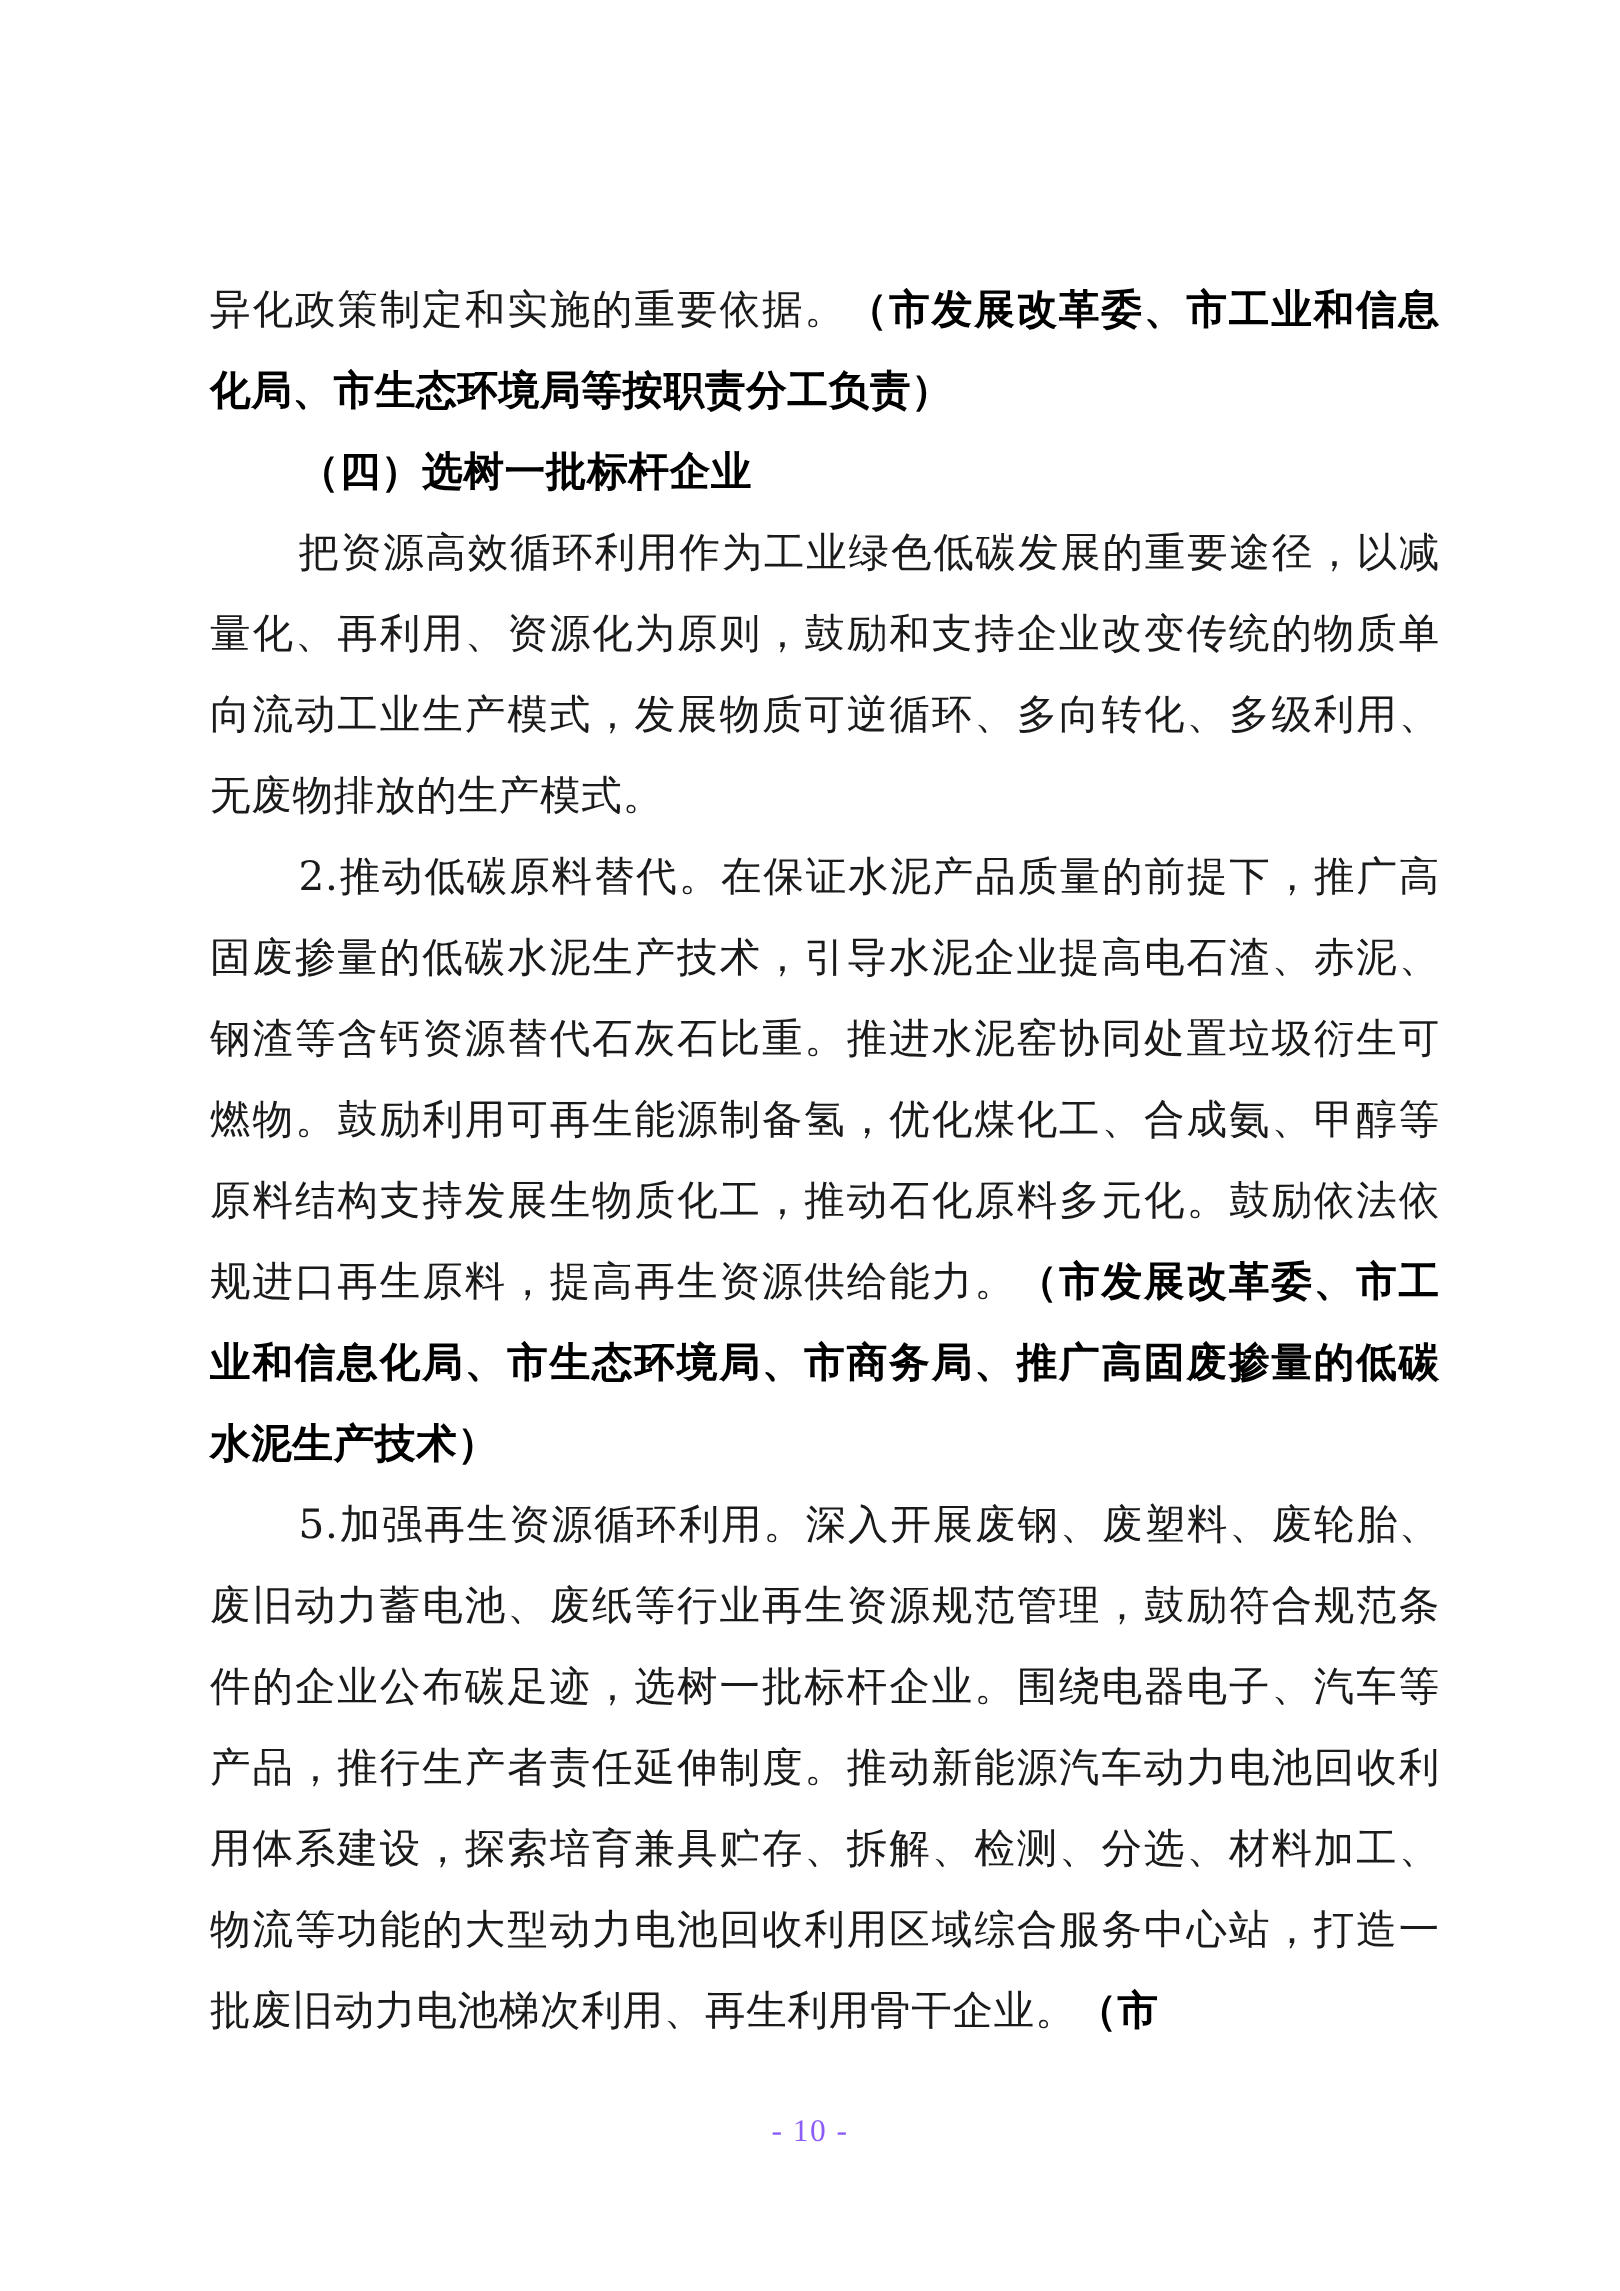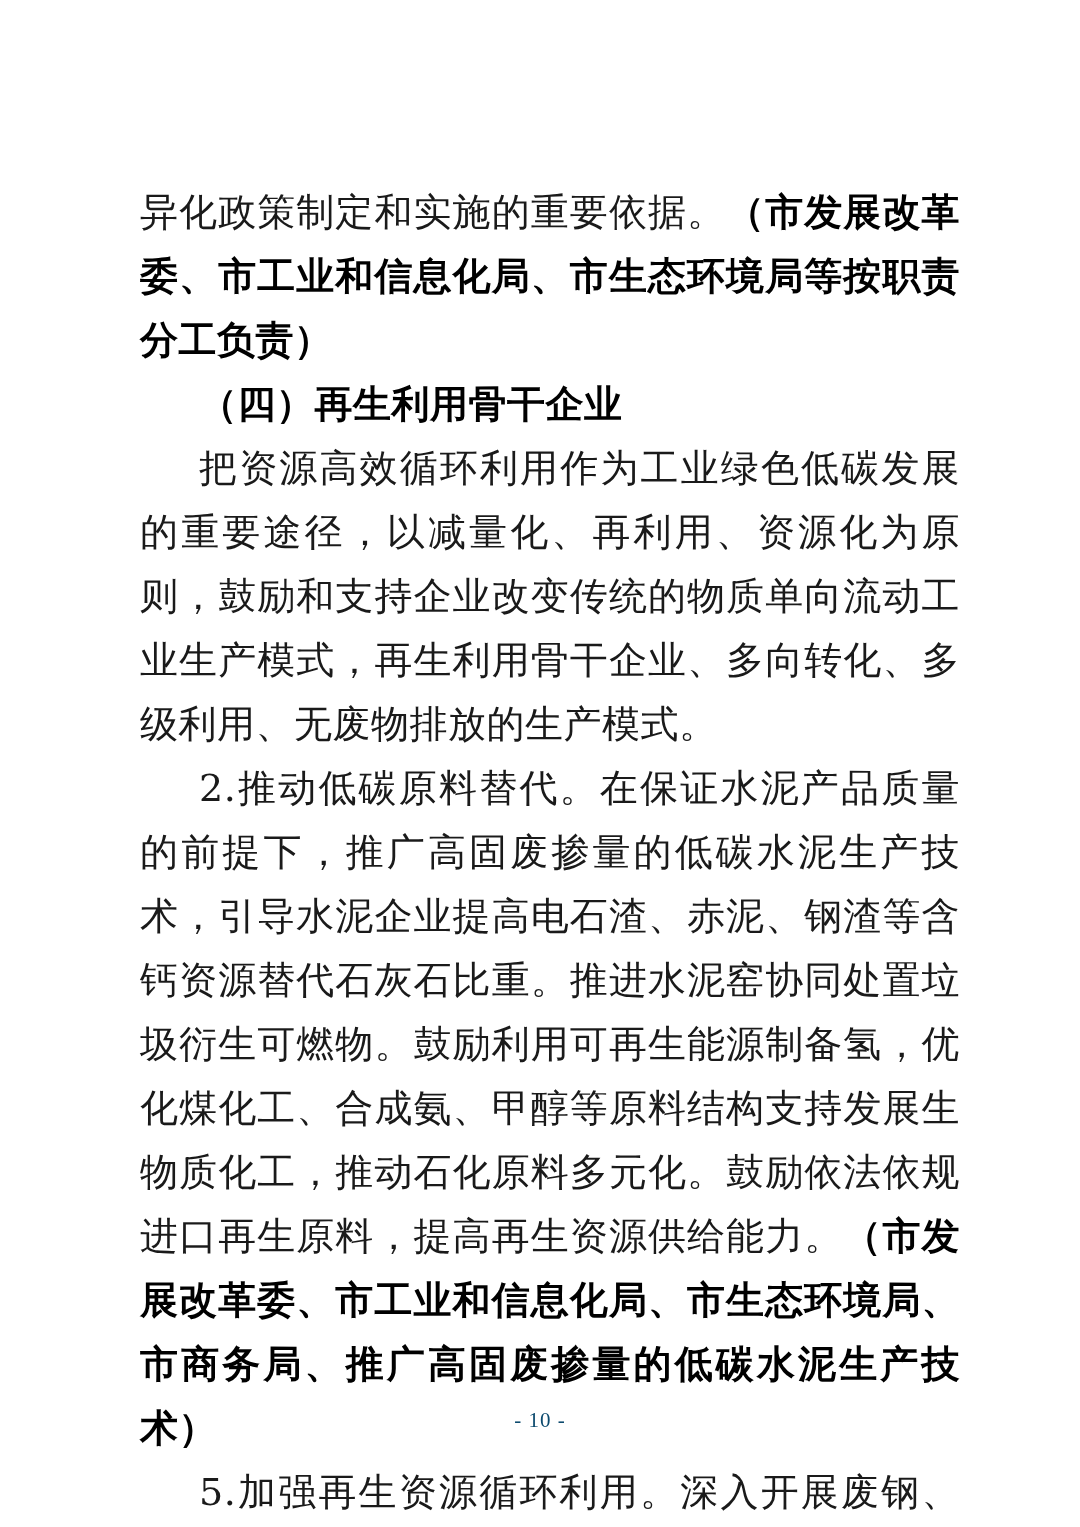--- a/index.html
+++ b/index.html
@@ -18,22 +18,22 @@
   }
   .content {
     position: absolute;
     left: 140px;
     top: 180px;
     width: 820px;
   }
   .para {
     margin: 0;
     padding: 0;
-    font-size: 38px;
-    line-height: 64px;
+    font-size: 27px;
+    line-height: 54px;
     text-align: justify;
     letter-spacing: 0.5px;
     word-break: break-all;
   }
   .para.indent {
     text-indent: 59px;
   }
   .seg-regular {
     font-weight: 400;
     color: #1a1a1a;
@@ -46,36 +46,36 @@
     font-weight: 700;
   }
   .footer {
     position: absolute;
     left: 0;
     top: 1408px;
     width: 100%;
     text-align: center;
     font-size: 21px;
     letter-spacing: 1px;
-    color: #0c4a6e;
+    color: #8b5cf6;
     font-family: "Liberation Serif", "DejaVu Serif", serif;
   }
 </style>
 </head>
 <body>
 
 <div class="page">
 
   <div class="content">
 
     <p class="para"><span class="seg-regular">异化政策制定和实施的重要依据。</span><span class="seg-bold">（市发展改革委、市工业和信息化局、市生态环境局等按职责分工负责）</span></p>
 
-    <p class="para indent heading"><span class="seg-bold">（四）再生利用骨干企业</span></p>
+    <p class="para indent heading"><span class="seg-bold">（四）选树一批标杆企业</span></p>
 
-    <p class="para indent"><span class="seg-regular">把资源高效循环利用作为工业绿色低碳发展的重要途径，以减量化、再利用、资源化为原则，鼓励和支持企业改变传统的物质单向流动工业生产模式，再生利用骨干企业、多向转化、多级利用、无废物排放的生产模式。</span></p>
+    <p class="para indent"><span class="seg-regular">把资源高效循环利用作为工业绿色低碳发展的重要途径，以减量化、再利用、资源化为原则，鼓励和支持企业改变传统的物质单向流动工业生产模式，发展物质可逆循环、多向转化、多级利用、无废物排放的生产模式。</span></p>
 
     <p class="para indent"><span class="seg-regular">2.推动低碳原料替代。在保证水泥产品质量的前提下，推广高固废掺量的低碳水泥生产技术，引导水泥企业提高电石渣、赤泥、钢渣等含钙资源替代石灰石比重。推进水泥窑协同处置垃圾衍生可燃物。鼓励利用可再生能源制备氢，优化煤化工、合成氨、甲醇等原料结构支持发展生物质化工，推动石化原料多元化。鼓励依法依规进口再生原料，提高再生资源供给能力。</span><span class="seg-bold">（市发展改革委、市工业和信息化局、市生态环境局、市商务局、推广高固废掺量的低碳水泥生产技术）</span></p>
 
     <p class="para indent"><span class="seg-regular">5.加强再生资源循环利用。深入开展废钢、废塑料、废轮胎、废旧动力蓄电池、废纸等行业再生资源规范管理，鼓励符合规范条件的企业公布碳足迹，选树一批标杆企业。围绕电器电子、汽车等产品，推行生产者责任延伸制度。推动新能源汽车动力电池回收利用体系建设，探索培育兼具贮存、拆解、检测、分选、材料加工、物流等功能的大型动力电池回收利用区域综合服务中心站，打造一批废旧动力电池梯次利用、再生利用骨干企业。</span><span class="seg-bold">（市</span></p>
 
   </div>
 
   <div class="footer">- 10 -</div>
 
 </div>

